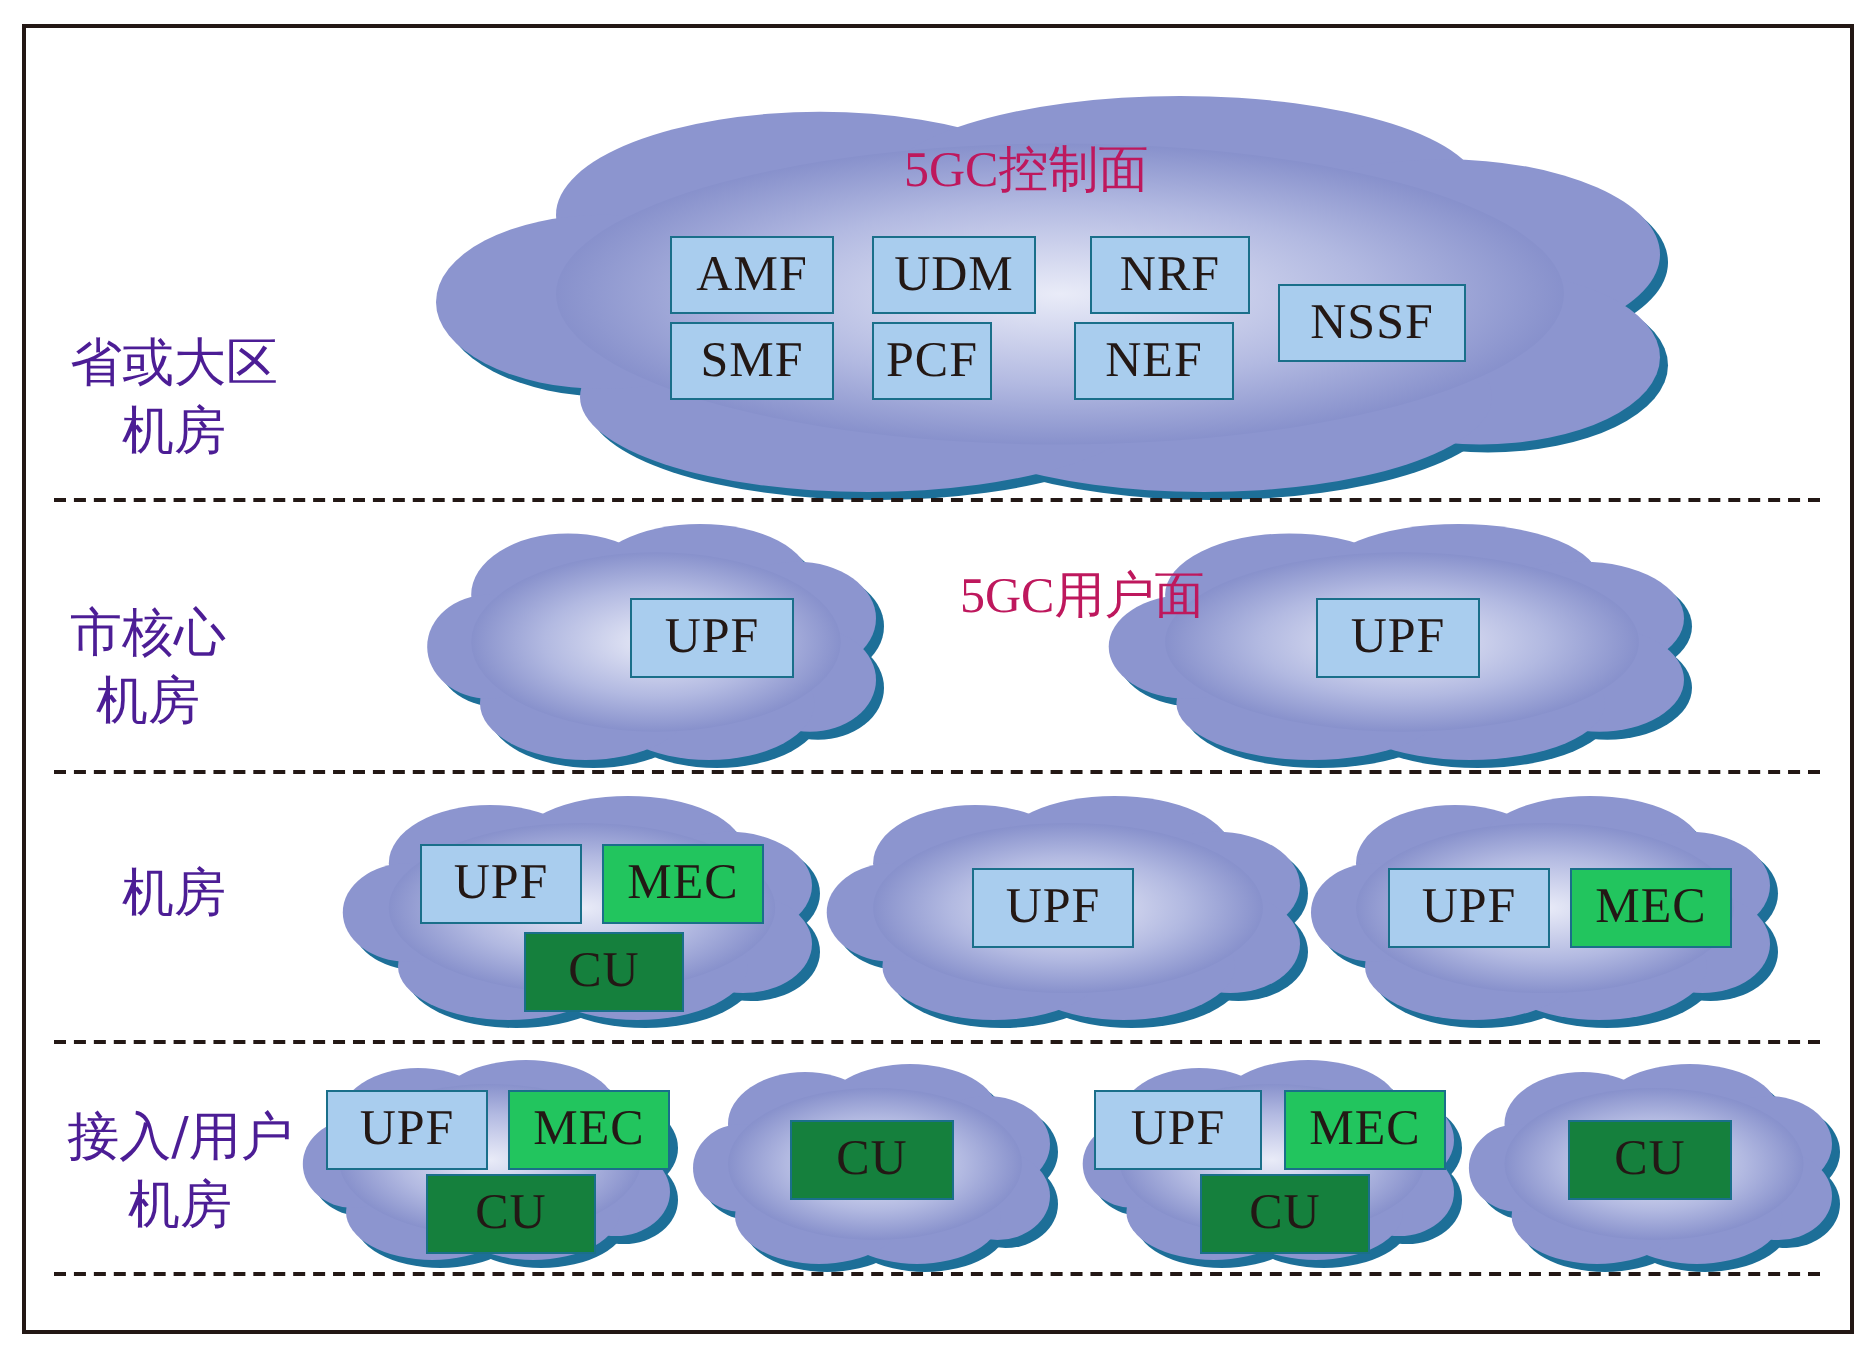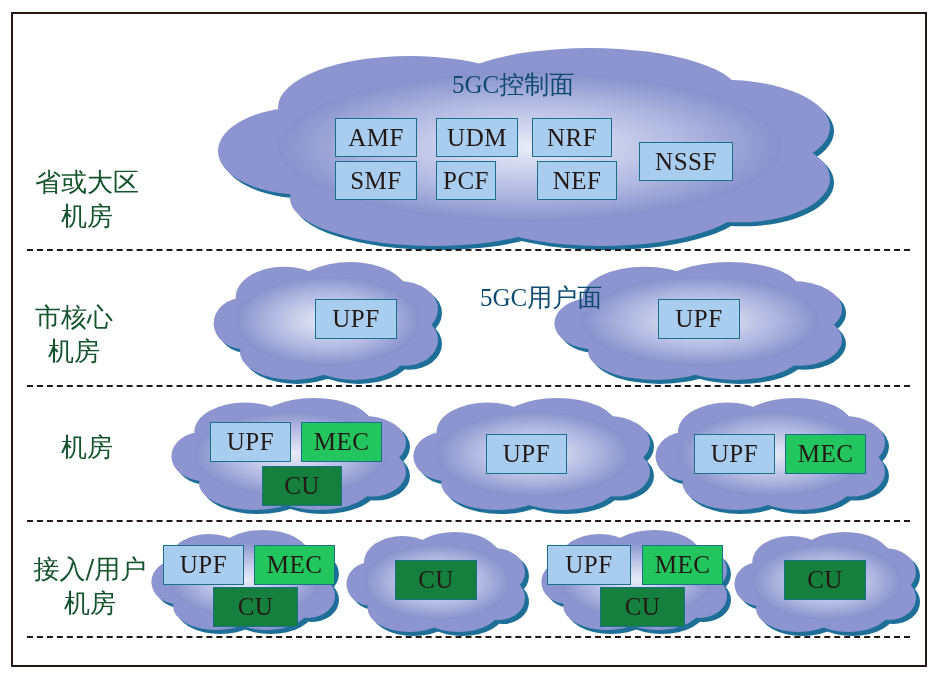--- a/index.html
+++ b/index.html
@@ -2,32 +2,32 @@
 <html><head>
 <meta charset="utf-8">
 <style>
   html, body { margin: 0; padding: 0; background: #ffffff; }
   body { width: 935px; height: 675px; position: relative; overflow: hidden;
          font-family: "DejaVu Serif", "Liberation Serif", serif; }
   .frame { position: absolute; left: 11px; top: 12px; width: 912px; height: 651px;
            border: 2px solid #231815; box-sizing: content-box; }
   .dash { position: absolute; left: 27px; width: 883px; height: 0;
           border-top: 2px dashed #231815; }
-  .tier-label { position: absolute; color: #14532d; font-size: 26px; line-height: 34px;
+  .tier-label { position: absolute; color: #4c1d95; font-size: 26px; line-height: 34px;
                 text-align: center; font-family: "DejaVu Serif", serif; }
   .tier-label span { display: block; }
   svg.clouds { position: absolute; left: 0; top: 0; }
   .nf { position: absolute; box-sizing: border-box; border: 1.5px solid #1a6f8a;
         display: flex; align-items: center; justify-content: center;
         font-family: "Liberation Serif", serif; font-size: 25px; color: #231815;
         letter-spacing: 0.5px; }
   .nf.blue { background: #a9cdee; }
   .nf.orange { background: #22c55e; }
   .nf.green { background: #15803d; }
-  .plane-title { position: absolute; font-size: 25px; color: #0c4a6e;
+  .plane-title { position: absolute; font-size: 25px; color: #be185d;
                  font-family: "Liberation Serif", "DejaVu Serif", serif; white-space: nowrap; }
 </style>
 </head>
 <body>
 
 <div class="frame"></div>
 
 <svg class="clouds" width="935" height="675">
   <defs>
     <radialGradient id="cloudGrad" cx="50%" cy="50%" r="55%">
@@ -267,21 +267,21 @@
   <span>机房</span>
 </div>
 <div class="tier-label" style="left:24px; top:552px; width:132px">
   <span>接入/用户</span>
   <span>机房</span>
 </div>
 
 <div class="plane-title" style="left:452px; top:68px">5GC控制面</div>
 <div class="nf blue" style="left:335px; top:118px; width:82px; height:39px">AMF</div>
 <div class="nf blue" style="left:436px; top:118px; width:82px; height:39px">UDM</div>
-<div class="nf blue" style="left:532px; top:118px; width:80px; height:39px">NRF</div>
+<div class="nf blue" style="left:545px; top:118px; width:80px; height:39px">NRF</div>
 <div class="nf blue" style="left:335px; top:161px; width:82px; height:39px">SMF</div>
 <div class="nf blue" style="left:436px; top:161px; width:60px; height:39px">PCF</div>
 <div class="nf blue" style="left:537px; top:161px; width:80px; height:39px">NEF</div>
 <div class="nf blue" style="left:639px; top:142px; width:94px; height:39px">NSSF</div>
 
 <div class="plane-title" style="left:480px; top:281px">5GC用户面</div>
 <div class="nf blue" style="left:315px; top:299px; width:82px; height:40px">UPF</div>
 <div class="nf blue" style="left:658px; top:299px; width:82px; height:40px">UPF</div>
 
 <div class="nf blue" style="left:210px; top:422px; width:81px; height:40px">UPF</div>

